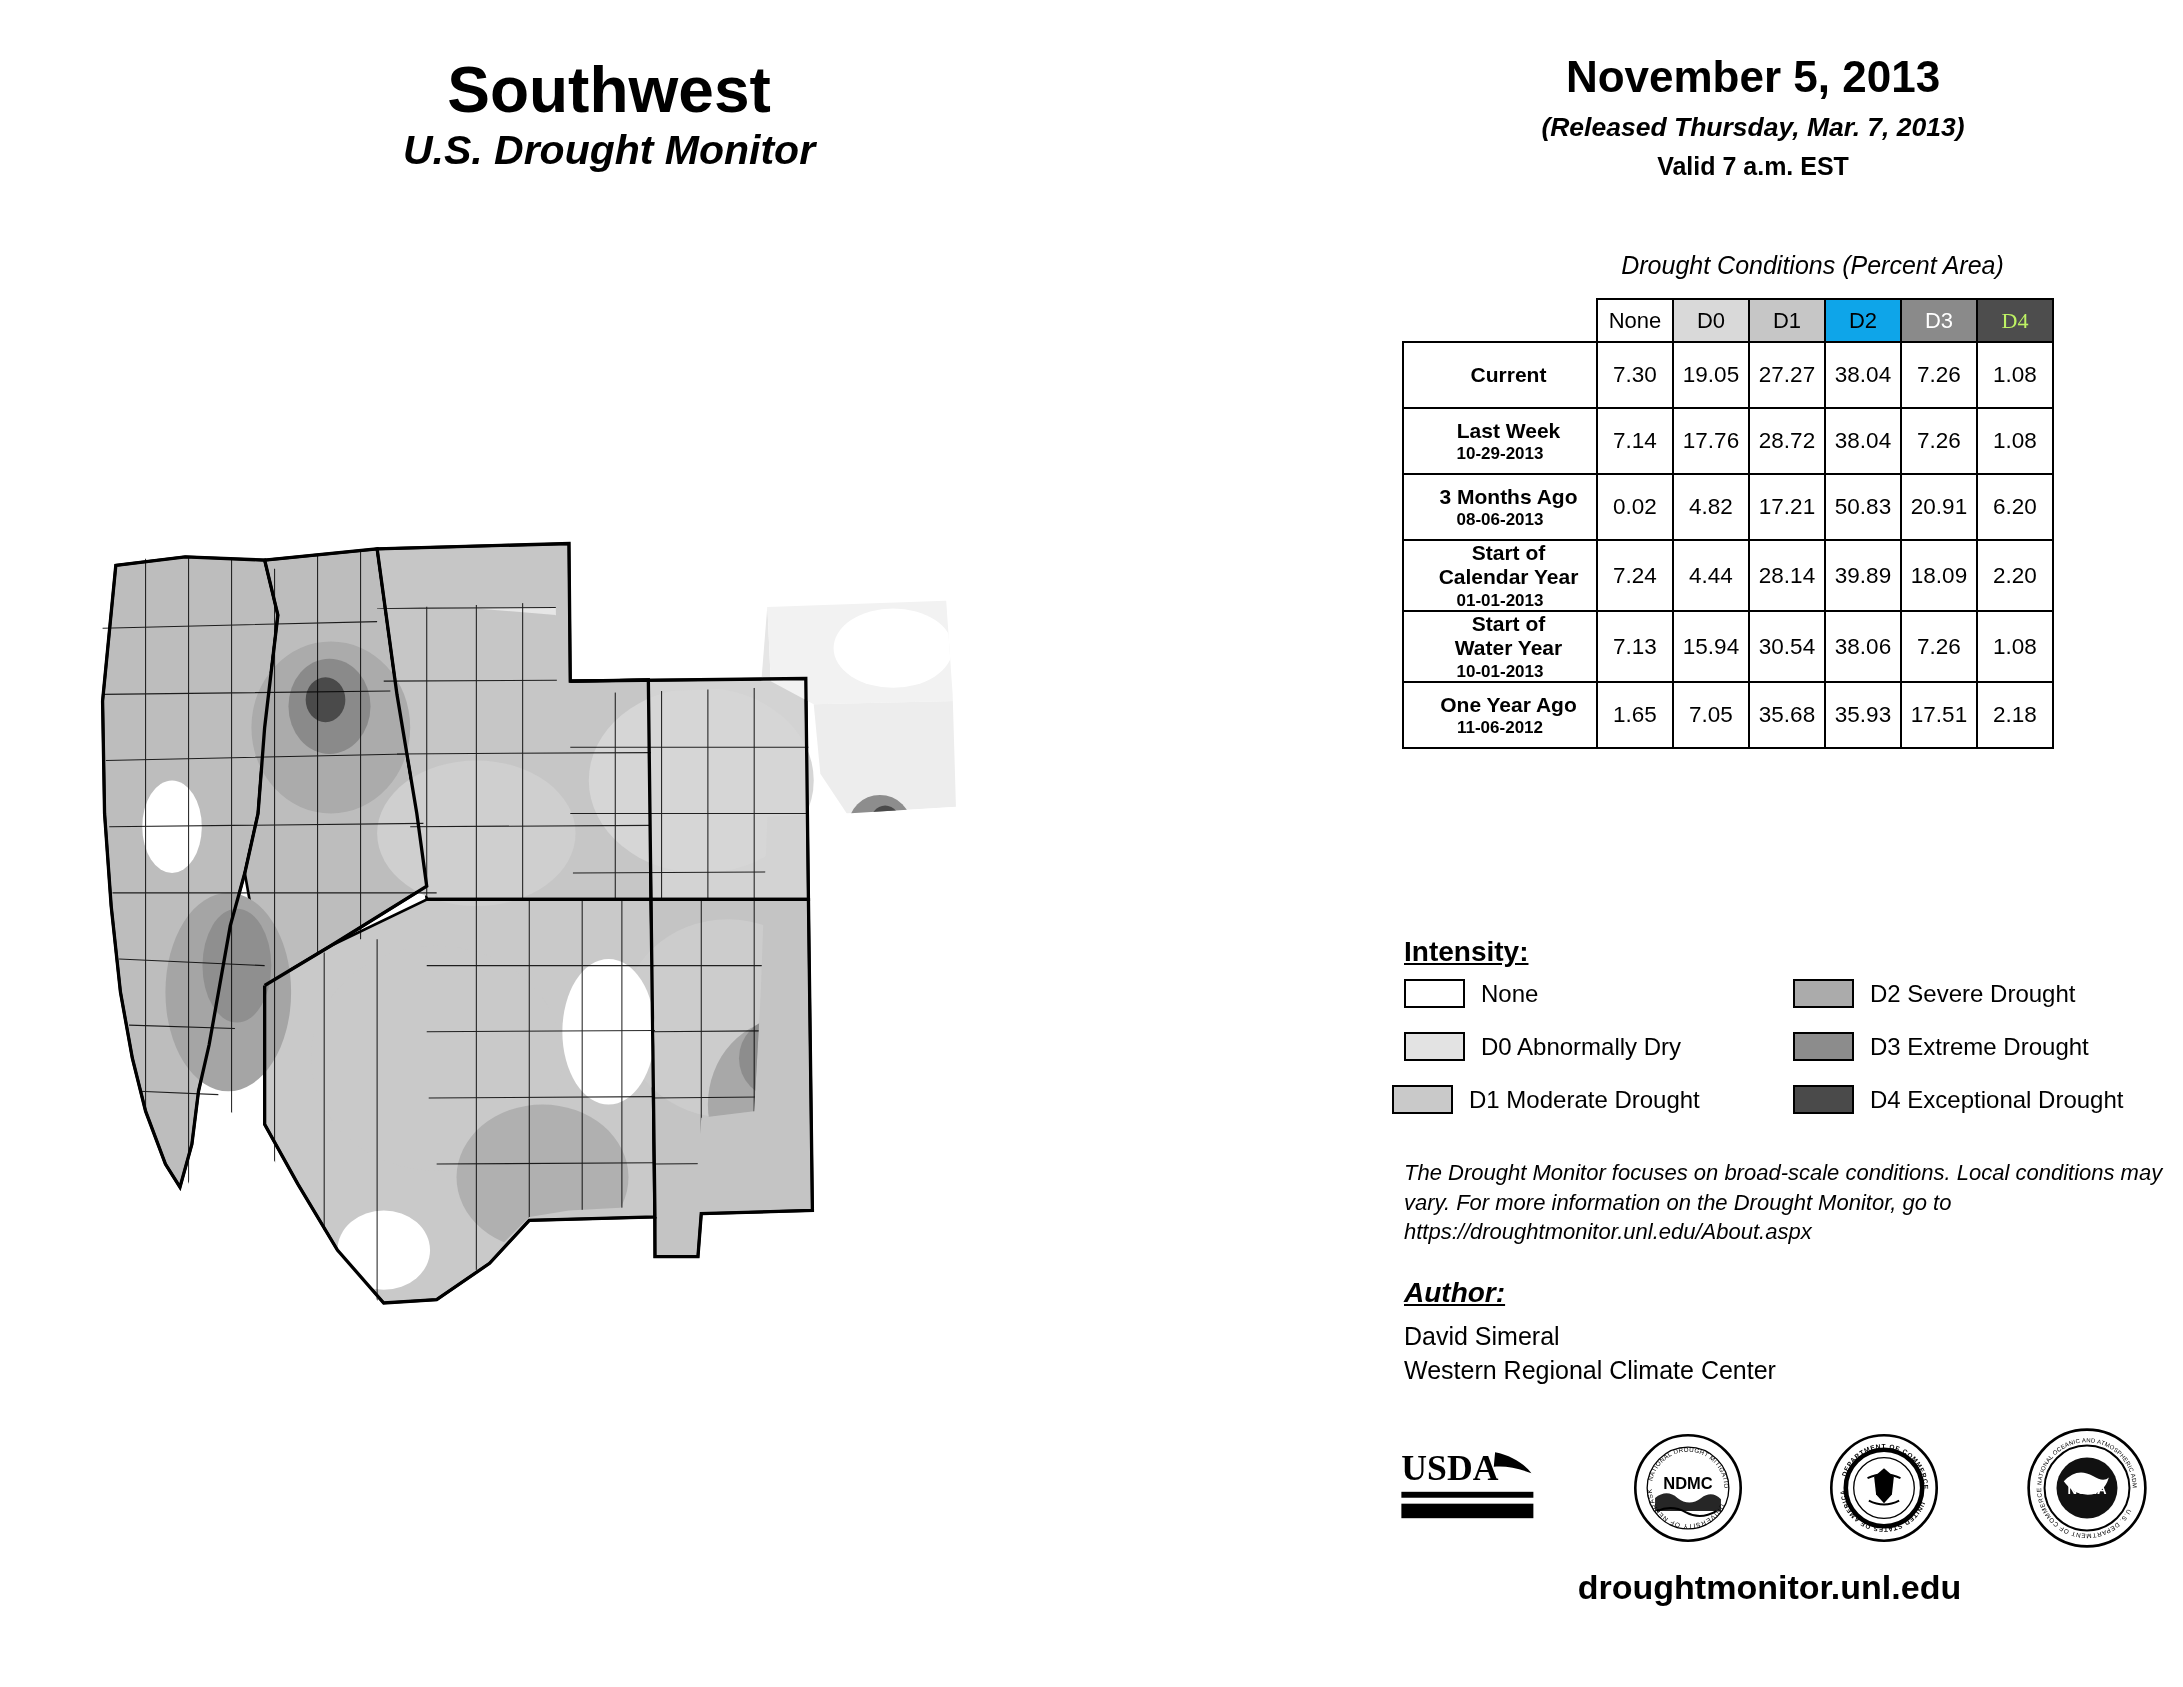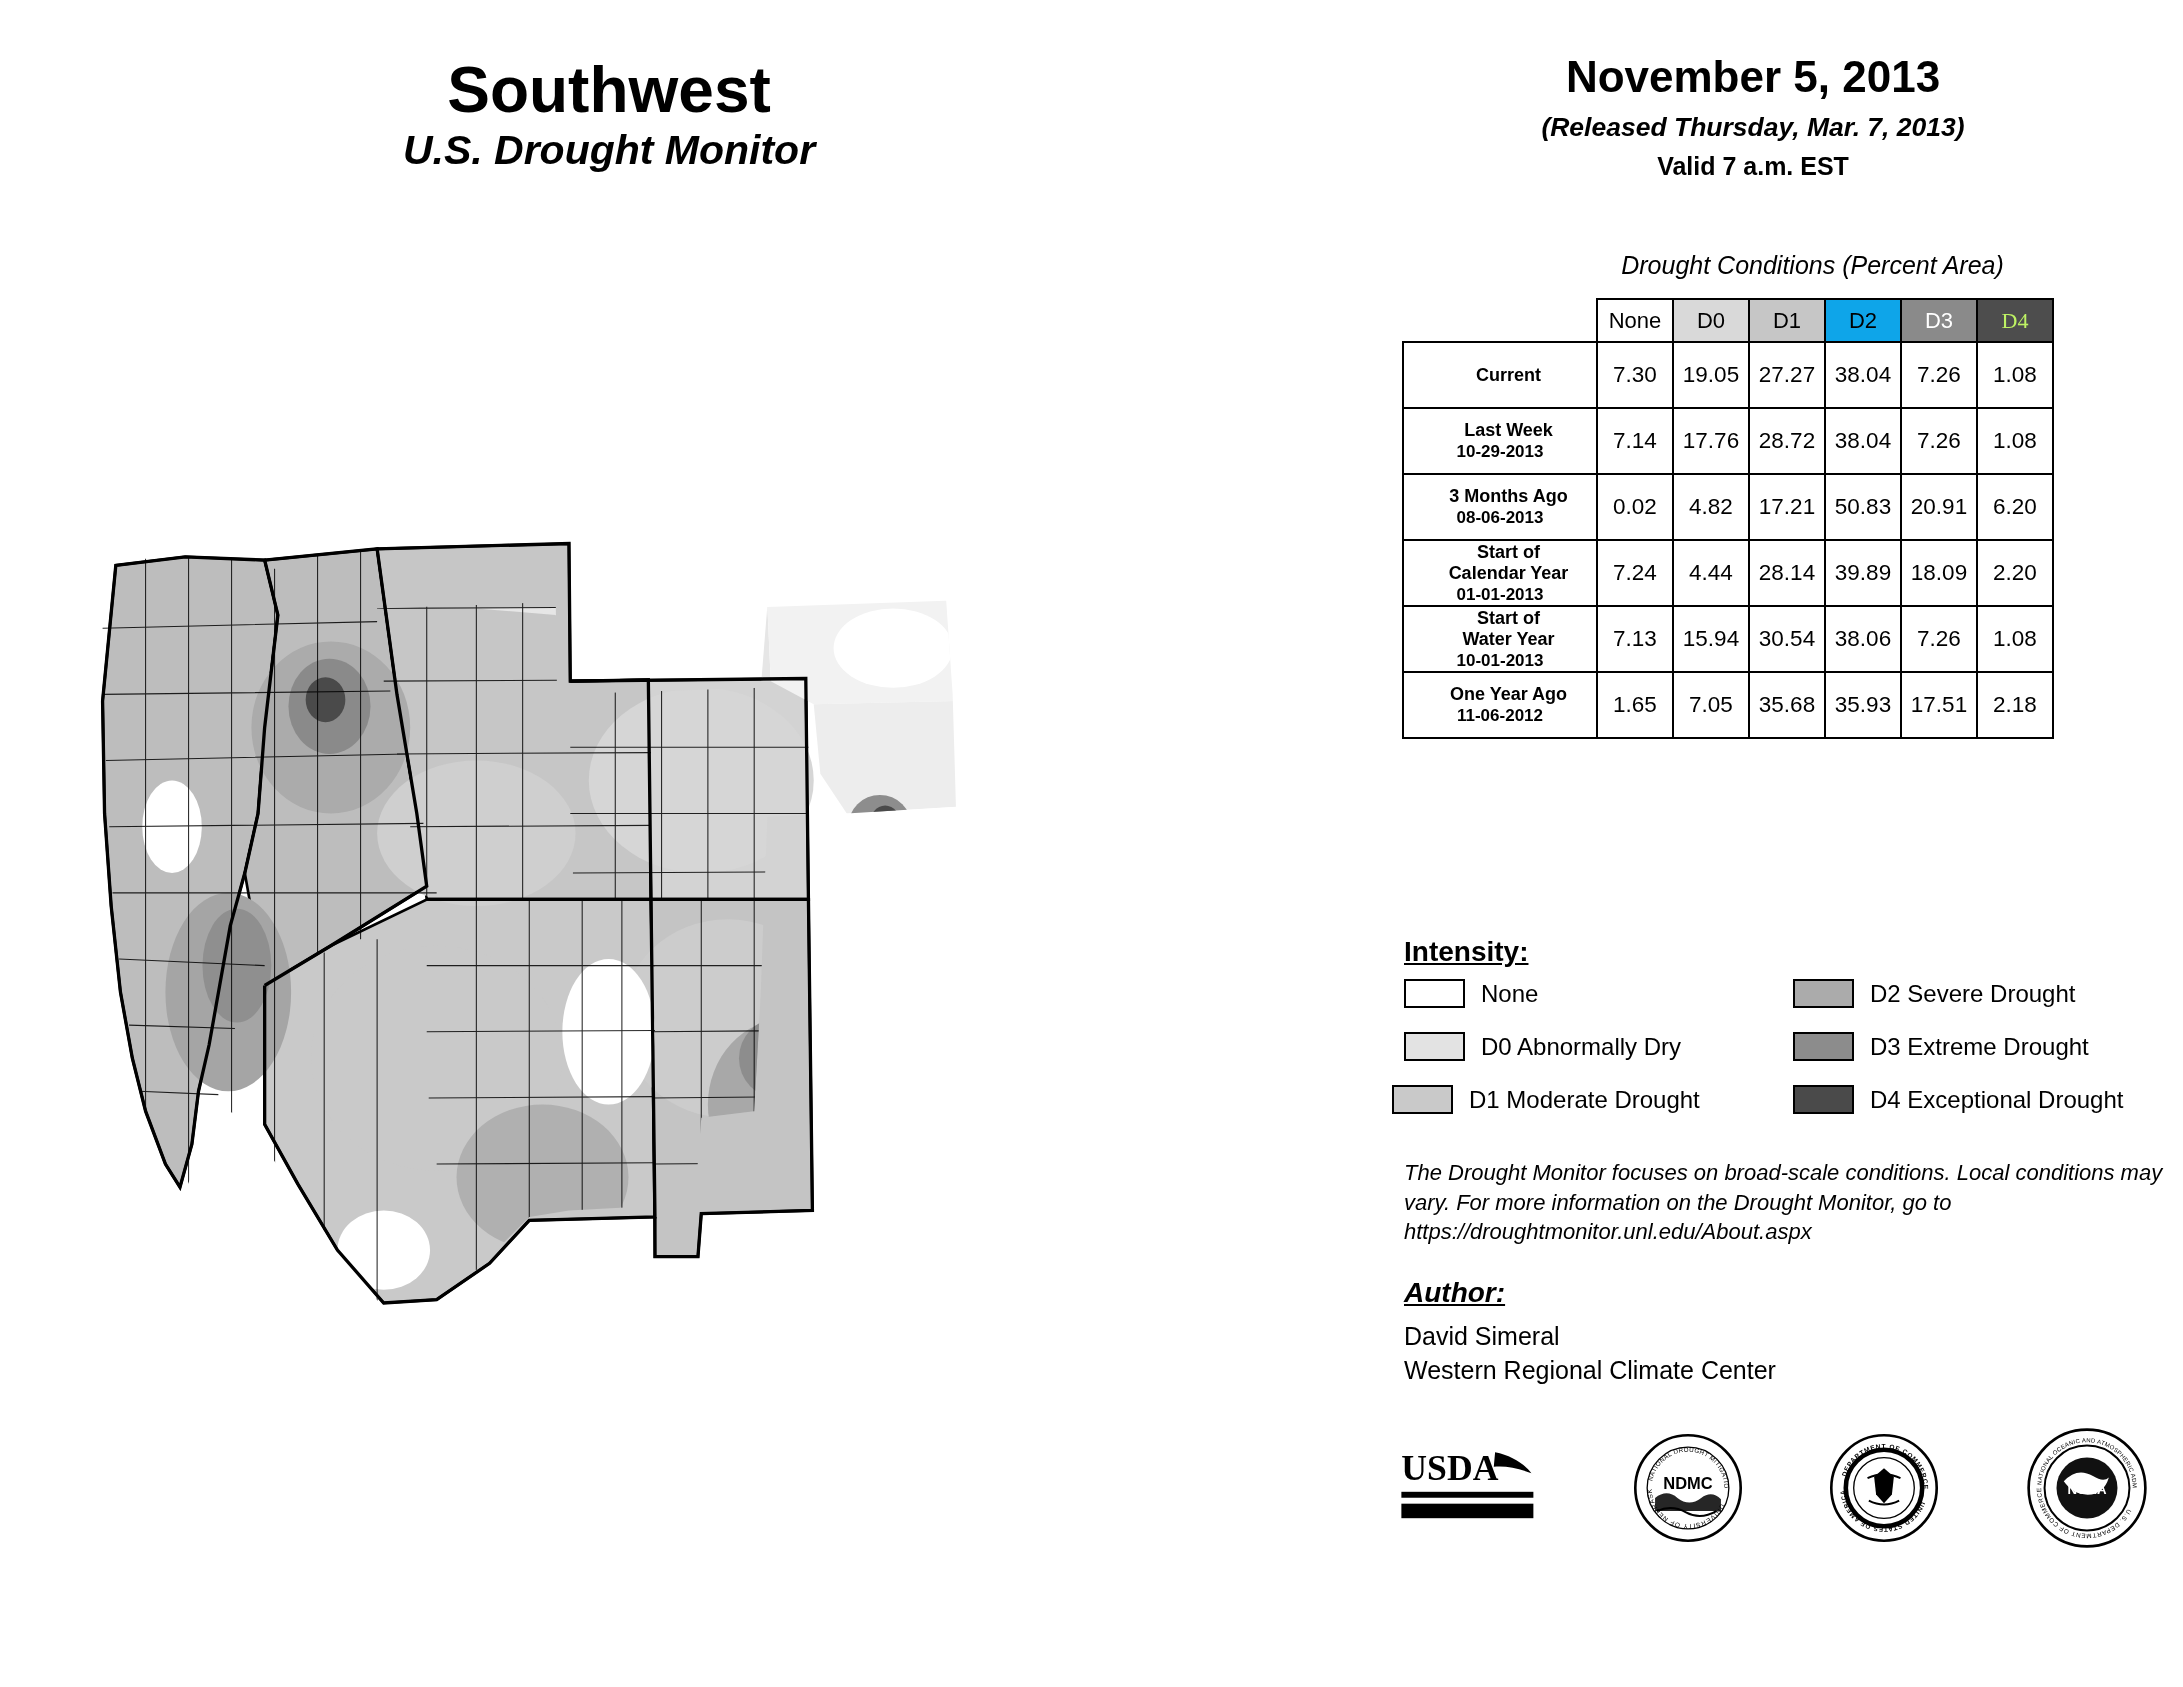--- a/index.html
+++ b/index.html
@@ -124,21 +124,21 @@
   .hdr-d0 { background:#d9d9d9; width:74px;}
   .hdr-d1 { background:#c6c6c6; width:74px;}
   .hdr-d2 { background:#0ea5e9; width:74px;}
   .hdr-d3 { background:#8a8a8a; width:74px; color:#fff;}
   .hdr-d4 { background:#4d4d4d; width:74px; color:#bef264;font-family:Liberation Serif, serif;}
   .row-label {
     width: 192px;
     padding: 8px 4px;
     line-height: 1.15;
   }
-  .row-label .lbl-main { font-size: 18px; font-weight: bold; display:block;padding-left:17px; }
+  .row-label .lbl-main { font-size: 21px; font-weight: bold; display:block;padding-left:17px; }
   .row-label .lbl-date { font-size: 17px; font-weight: bold; display:block; margin-top:1.3px;}
   .val-cell { height: 64px; font-size: 22.5px; }
 
   
   #intensity-head {
     position: absolute;
     left: 48px;
     top: 936px;
     font-size: 28px;
     font-weight: bold;
@@ -504,14 +504,15 @@
         <text font-size="9.5" font-family="Liberation Sans, sans-serif" letter-spacing="0.9">
           <textPath href="#noaaBot" startOffset="15%">U.S. DEPARTMENT OF COMMERCE</textPath>
         </text>
         <circle cx="95" cy="95" r="46" fill="#111"></circle>
         <path d="M60,85 q20,-22 44,-8 q16,10 24,2 q-8,26 -32,26 q-22,0 -36,-20 z" fill="#fff"></path>
         <text x="95" y="104" text-anchor="middle" font-size="20" font-weight="bold" fill="#fff" font-family="Liberation Sans, sans-serif">NOAA</text>
       </svg>
     </div>
   </div>
 
+  <div id="footer-url">droughtmonitor.unl.edu</div>
 </div>
 
 
 </body></html>

